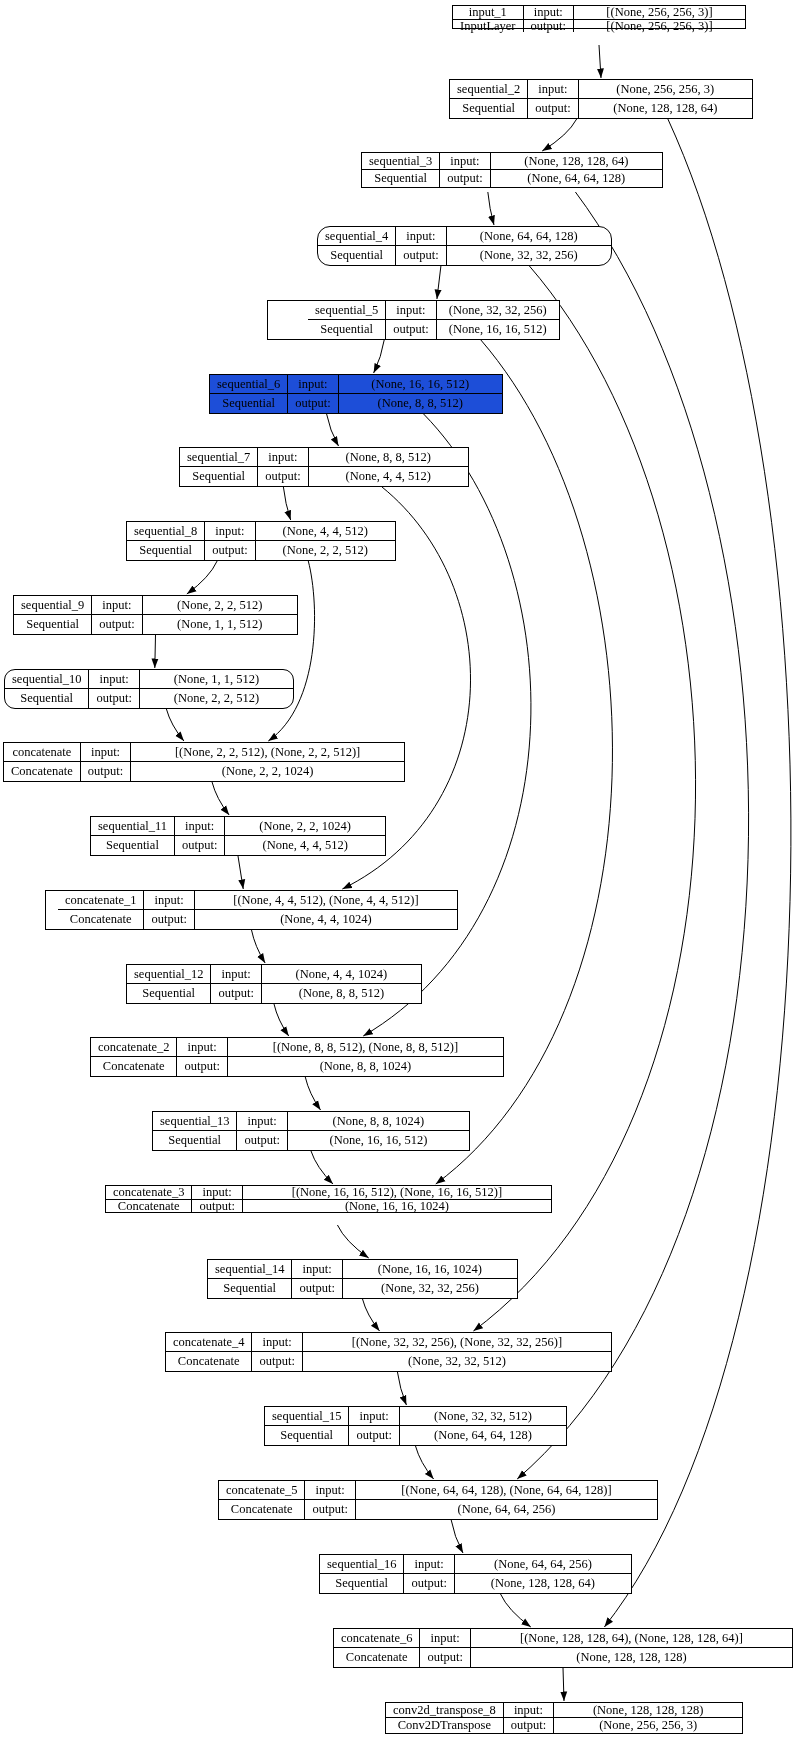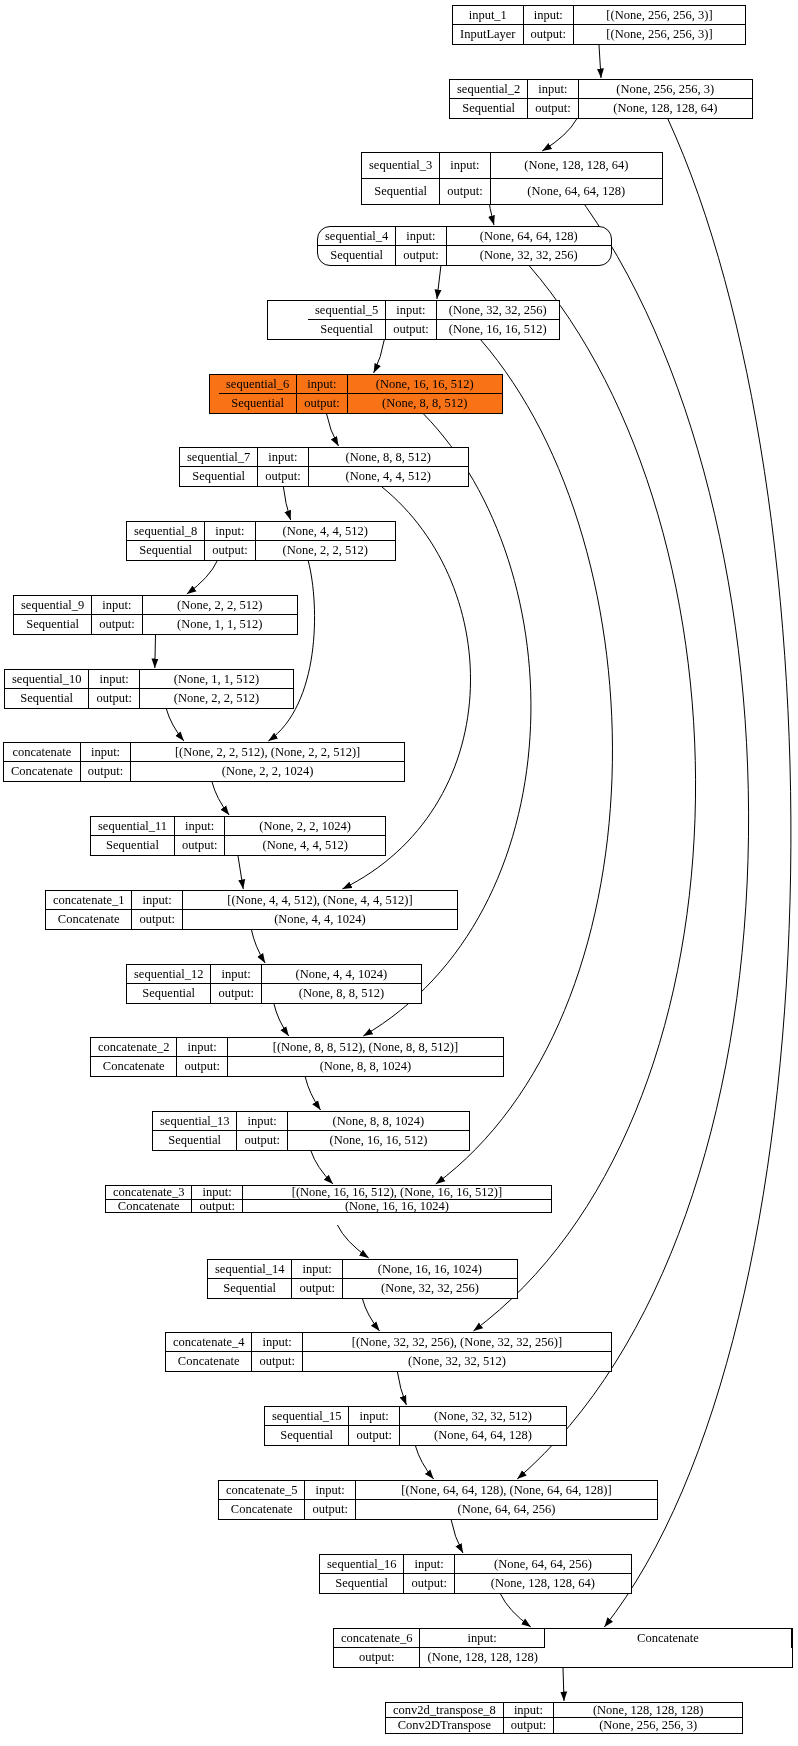--- a/index.html
+++ b/index.html
@@ -55,37 +55,37 @@
       <path d="M 500.53999999999996 1594 Q 508.10499999999996 1610.5 530.8 1627" fill="none" stroke="#000000" stroke-width="1" marker-end="url(#arw)"></path>
       <path d="M 563 1668 L 564 1701" fill="none" stroke="#000000" stroke-width="1" marker-end="url(#arw)"></path>
       <path d="M 667.88 119 C 841.2866666666666 496, 841.2866666666666 1325.4, 604.4 1627" fill="none" stroke="#000000" stroke-width="1" marker-end="url(#arw)"></path>
       <path d="M 575.42 192 C 815.23 513.75, 815.23 1221.6000000000001, 517.2 1479" fill="none" stroke="#000000" stroke-width="1" marker-end="url(#arw)"></path>
       <path d="M 529.4 266 C 759.5283333333333 532.25, 759.5283333333333 1118, 473.42999999999995 1331" fill="none" stroke="#000000" stroke-width="1" marker-end="url(#arw)"></path>
       <path d="M 480.89 340 C 663.2216666666667 551, 663.2216666666667 1015.2, 435.78 1184" fill="none" stroke="#000000" stroke-width="1" marker-end="url(#arw)"></path>
       <path d="M 423.62 414 C 575.5233333333333 569.5, 575.5233333333333 911.6, 363.24 1036" fill="none" stroke="#000000" stroke-width="1" marker-end="url(#arw)"></path>
       <path d="M 382 487 C 505.94 587.5, 505.94 808.6, 342.36 889" fill="none" stroke="#000000" stroke-width="1" marker-end="url(#arw)"></path>
       <path d="M 308.28 561 C 319.90000000000003 606, 319.90000000000003 705, 268.32 741" fill="none" stroke="#000000" stroke-width="1" marker-end="url(#arw)"></path>
     </svg>
-    <div class="node" style="left: 452px; top: 5px; width: 294px; height: 40px; background: rgb(255, 255, 255); border-color: rgb(0, 0, 0); color: rgb(0, 0, 0);">
+    <div class="node" style="left: 452px; top: 5px; width: 294px; height: 24px; background: rgb(255, 255, 255); border-color: rgb(0, 0, 0); color: rgb(0, 0, 0);">
       <div class="cell r1 cb">input_1</div>
       <div class="cell r1 cb">input:</div>
       <div class="cell r1">[(None, 256, 256, 3)]</div>
       <div class="cell cb">InputLayer</div>
       <div class="cell cb">output:</div>
       <div class="cell">[(None, 256, 256, 3)]</div>
     </div>
     <div class="node" style="left: 449px; top: 79px; width: 304px; height: 40px; background: rgb(255, 255, 255); border-color: rgb(0, 0, 0); color: rgb(0, 0, 0);">
       <div class="cell r1 cb">sequential_2</div>
       <div class="cell r1 cb">input:</div>
       <div class="cell r1">(None, 256, 256, 3)</div>
       <div class="cell cb">Sequential</div>
       <div class="cell cb">output:</div>
       <div class="cell">(None, 128, 128, 64)</div>
     </div>
-    <div class="node" style="left: 361px; top: 152px; width: 302px; height: 53px; background: rgb(255, 255, 255); border-color: rgb(0, 0, 0); color: rgb(0, 0, 0);">
+    <div class="node" style="left: 361px; top: 152px; width: 302px; height: 36px; background: rgb(255, 255, 255); border-color: rgb(0, 0, 0); color: rgb(0, 0, 0);">
       <div class="cell r1 cb">sequential_3</div>
       <div class="cell r1 cb">input:</div>
       <div class="cell r1">(None, 128, 128, 64)</div>
       <div class="cell cb">Sequential</div>
       <div class="cell cb">output:</div>
       <div class="cell">(None, 64, 64, 128)</div>
     </div>
     <div class="node" style="left: 317px; top: 226px; width: 295px; height: 40px; background: rgb(255, 255, 255); border-color: rgb(0, 0, 0); color: rgb(0, 0, 0); border-radius: 13px;">
       <div class="cell r1 cb">sequential_4</div>
       <div class="cell r1 cb">input:</div>
@@ -95,21 +95,21 @@
       <div class="cell">(None, 32, 32, 256)</div>
     </div>
     <div class="node" style="left: 267px; top: 300px; width: 293px; height: 40px; background: rgb(255, 255, 255); border-color: rgb(0, 0, 0); color: rgb(0, 0, 0); padding-left: 40px;">
       <div class="cell r1 cb">sequential_5</div>
       <div class="cell r1 cb">input:</div>
       <div class="cell r1">(None, 32, 32, 256)</div>
       <div class="cell cb">Sequential</div>
       <div class="cell cb">output:</div>
       <div class="cell">(None, 16, 16, 512)</div>
     </div>
-    <div class="node" style="left: 209px; top: 374px; width: 294px; height: 40px; background: #f97316; border-color: rgb(0, 0, 0); color: rgb(0, 0, 0); padding-left: 9px;">
+    <div class="node" style="left: 209px; top: 374px; width: 294px; height: 40px; background: #1d4ed8; border-color: rgb(0, 0, 0); color: rgb(0, 0, 0);">
       <div class="cell r1 cb">sequential_6</div>
       <div class="cell r1 cb">input:</div>
       <div class="cell r1">(None, 16, 16, 512)</div>
       <div class="cell cb">Sequential</div>
       <div class="cell cb">output:</div>
       <div class="cell">(None, 8, 8, 512)</div>
     </div>
     <div class="node" style="left: 179px; top: 447px; width: 290px; height: 40px; background: rgb(255, 255, 255); border-color: rgb(0, 0, 0); color: rgb(0, 0, 0);">
       <div class="cell r1 cb">sequential_7</div>
       <div class="cell r1 cb">input:</div>
@@ -127,21 +127,21 @@
       <div class="cell">(None, 2, 2, 512)</div>
     </div>
     <div class="node" style="left: 13px; top: 595px; width: 285px; height: 40px; background: rgb(255, 255, 255); border-color: rgb(0, 0, 0); color: rgb(0, 0, 0);">
       <div class="cell r1 cb">sequential_9</div>
       <div class="cell r1 cb">input:</div>
       <div class="cell r1">(None, 2, 2, 512)</div>
       <div class="cell cb">Sequential</div>
       <div class="cell cb">output:</div>
       <div class="cell">(None, 1, 1, 512)</div>
     </div>
-    <div class="node" style="left: 4px; top: 669px; width: 290px; height: 40px; background: rgb(255, 255, 255); border-color: rgb(0, 0, 0); color: rgb(0, 0, 0);">
+    <div class="node" style="left: 4px; top: 669px; width: 290px; height: 40px; background: rgb(255, 255, 255); border-color: rgb(0, 0, 0); color: rgb(0, 0, 0); border-radius: 11px;">
       <div class="cell r1 cb">sequential_10</div>
       <div class="cell r1 cb">input:</div>
       <div class="cell r1">(None, 1, 1, 512)</div>
       <div class="cell cb">Sequential</div>
       <div class="cell cb">output:</div>
       <div class="cell">(None, 2, 2, 512)</div>
     </div>
     <div class="node" style="left: 3px; top: 742px; width: 402px; height: 40px; background: rgb(255, 255, 255); border-color: rgb(0, 0, 0); color: rgb(0, 0, 0);">
       <div class="cell r1 cb">concatenate</div>
       <div class="cell r1 cb">input:</div>
@@ -151,21 +151,21 @@
       <div class="cell">(None, 2, 2, 1024)</div>
     </div>
     <div class="node" style="left: 90px; top: 816px; width: 296px; height: 40px; background: rgb(255, 255, 255); border-color: rgb(0, 0, 0); color: rgb(0, 0, 0);">
       <div class="cell r1 cb">sequential_11</div>
       <div class="cell r1 cb">input:</div>
       <div class="cell r1">(None, 2, 2, 1024)</div>
       <div class="cell cb">Sequential</div>
       <div class="cell cb">output:</div>
       <div class="cell">(None, 4, 4, 512)</div>
     </div>
-    <div class="node" style="left: 45px; top: 890px; width: 413px; height: 40px; background: rgb(255, 255, 255); border-color: rgb(0, 0, 0); color: rgb(0, 0, 0);">
+    <div class="node" style="left: 45px; top: 890px; width: 413px; height: 40px; background: rgb(255, 255, 255); border-color: rgb(0, 0, 0); color: rgb(0, 0, 0); padding-left: 12px;">
       <div class="cell r1 cb">concatenate_1</div>
       <div class="cell r1 cb">input:</div>
       <div class="cell r1">[(None, 4, 4, 512), (None, 4, 4, 512)]</div>
       <div class="cell cb">Concatenate</div>
       <div class="cell cb">output:</div>
       <div class="cell">(None, 4, 4, 1024)</div>
     </div>
     <div class="node" style="left: 126px; top: 964px; width: 296px; height: 40px; background: rgb(255, 255, 255); border-color: rgb(0, 0, 0); color: rgb(0, 0, 0);">
       <div class="cell r1 cb">sequential_12</div>
       <div class="cell r1 cb">input:</div>
@@ -234,20 +234,21 @@
       <div class="cell r1 cb">sequential_16</div>
       <div class="cell r1 cb">input:</div>
       <div class="cell r1">(None, 64, 64, 256)</div>
       <div class="cell cb">Sequential</div>
       <div class="cell cb">output:</div>
       <div class="cell">(None, 128, 128, 64)</div>
     </div>
     <div class="node" style="left: 333px; top: 1628px; width: 460px; height: 40px; background: rgb(255, 255, 255); border-color: rgb(0, 0, 0); color: rgb(0, 0, 0);">
       <div class="cell r1 cb">concatenate_6</div>
       <div class="cell r1 cb">input:</div>
+      <div class="cell r1">[(None, 128, 128, 64), (None, 128, 128, 64)]</div>
       <div class="cell cb">Concatenate</div>
       <div class="cell cb">output:</div>
       <div class="cell">(None, 128, 128, 128)</div>
     </div>
     <div class="node" style="left: 385px; top: 1702px; width: 358px; height: 32px; background: rgb(255, 255, 255); border-color: rgb(0, 0, 0); color: rgb(0, 0, 0);">
       <div class="cell r1 cb">conv2d_transpose_8</div>
       <div class="cell r1 cb">input:</div>
       <div class="cell r1">(None, 128, 128, 128)</div>
       <div class="cell cb">Conv2DTranspose</div>
       <div class="cell cb">output:</div>

